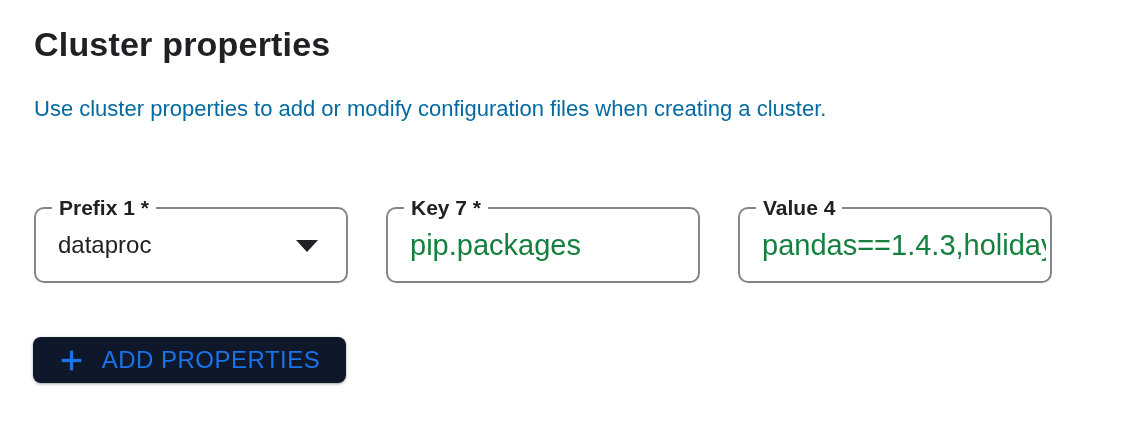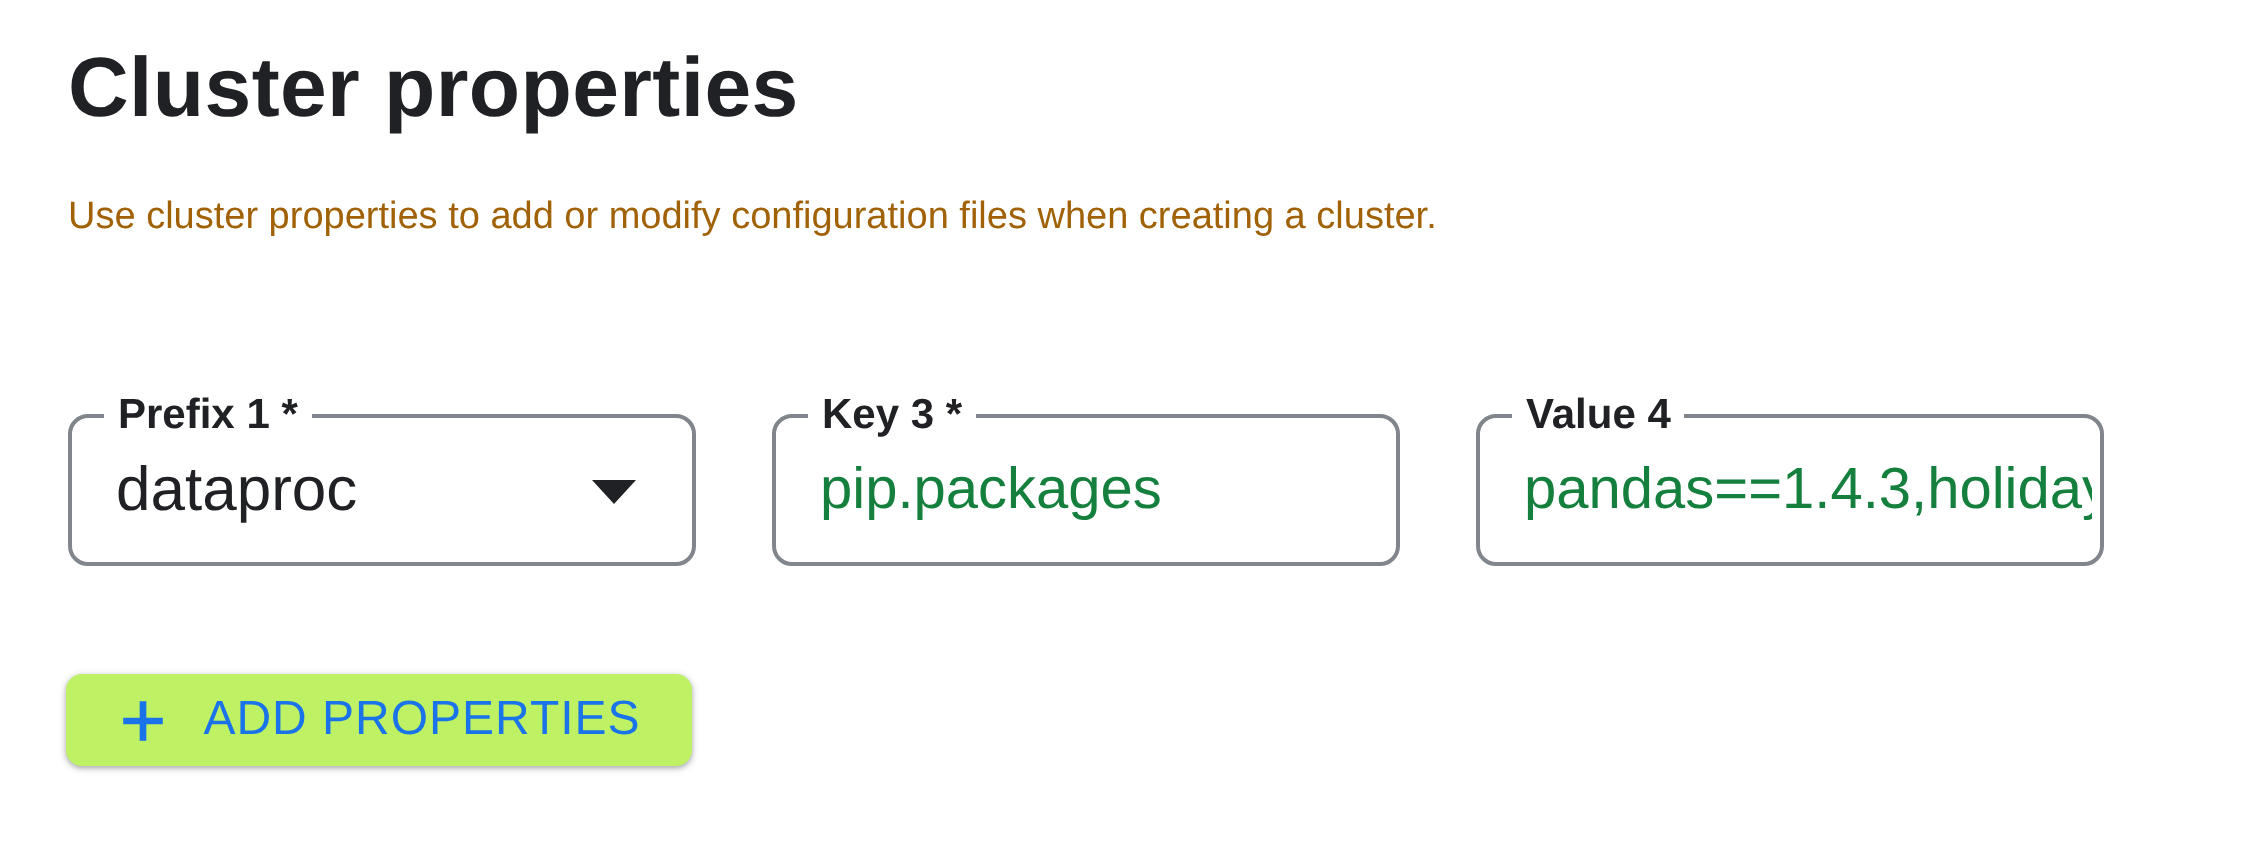--- a/index.html
+++ b/index.html
@@ -6,27 +6,27 @@
   html, body {
     width: 1122px; height: 432px;
     background: #ffffff;
     font-family: "Liberation Sans", sans-serif;
     overflow: hidden;
   }
   .page { position: relative; width: 1122px; height: 432px; background: #fff; }
 
   .title {
     position: absolute; left: 34px; top: 20px;
-    font-size: 42px; line-height: 48px; font-weight: 700;
+    font-size: 34px; line-height: 48px; font-weight: 700;
     color: #202124; letter-spacing: 0.2px;
   }
   .desc {
     position: absolute; left: 34px; top: 95px;
-    font-size: 19px; line-height: 28px; font-weight: 400;
-    color: #a16207;
+    font-size: 22px; line-height: 28px; font-weight: 400;
+    color: #0369a1;
   }
 
   .fields-row {
     position: absolute; left: 34px; top: 207px;
     display: flex; gap: 38px;
   }
   .field {
     position: relative;
     width: 314px; height: 76px;
     border: 2px solid #80868b;
@@ -36,42 +36,42 @@
   }
   .field-label {
     position: absolute; top: -14px; left: 16px;
     background: #fff; padding: 0 7px;
     font-size: 21px; line-height: 26px; font-weight: 700;
     color: #202124; white-space: nowrap;
   }
   .select-value {
     position: absolute; left: 22px; top: 50%;
     transform: translateY(-50%);
-    font-size: 31px; color: #202124; white-space: nowrap; text-align: center;
+    font-size: 24px; color: #202124; white-space: nowrap; text-align: center;
   }
   .caret-down {
     position: absolute; right: 28px; top: 50%; margin-top: -5px;
     width: 0; height: 0;
     border-left: 11px solid transparent;
     border-right: 11px solid transparent;
     border-top: 12px solid #202124;
   }
   .field-input {
     position: absolute; left: 0; top: 0;
     width: 100%; height: 100%;
     border: none; outline: none; background: transparent;
     padding: 0 4px 0 22px;
     font-family: "Liberation Sans", sans-serif;
     font-size: 29px; color: #15803d;
   }
 
   .add-btn {
     position: absolute; left: 33px; top: 337px;
     width: 313px; height: 46px;
-    background: #bef264; border: none; border-radius: 8px;
+    background: #0f172a; border: none; border-radius: 8px;
     box-shadow: 0 1px 2px rgba(60,64,67,0.30), 0 1px 3px 1px rgba(60,64,67,0.15);
     display: flex; align-items: center; justify-content: center; gap: 18px;
     color: #1a73e8; cursor: pointer;
     font-family: "Liberation Sans", sans-serif;
     font-size: 24px; font-weight: 500; letter-spacing: 0.5px;
     white-space: nowrap;
   }
   .plus-icon { display: inline-flex; }
 </style>
 </head>
@@ -85,21 +85,21 @@
 
   <div class="fields-row">
 
     <div class="field">
       <span class="field-label">Prefix 1 *</span>
       <span class="select-value">dataproc</span>
       <span class="caret-down"></span>
     </div>
 
     <div class="field">
-      <span class="field-label">Key 3 *</span>
+      <span class="field-label">Key 7 *</span>
       <input class="field-input" type="text" value="pip.packages" style="">
     </div>
 
     <div class="field">
       <span class="field-label">Value 4</span>
       <input class="field-input" type="text" value="pandas==1.4.3,holiday" style="">
     </div>
 
   </div>
 

